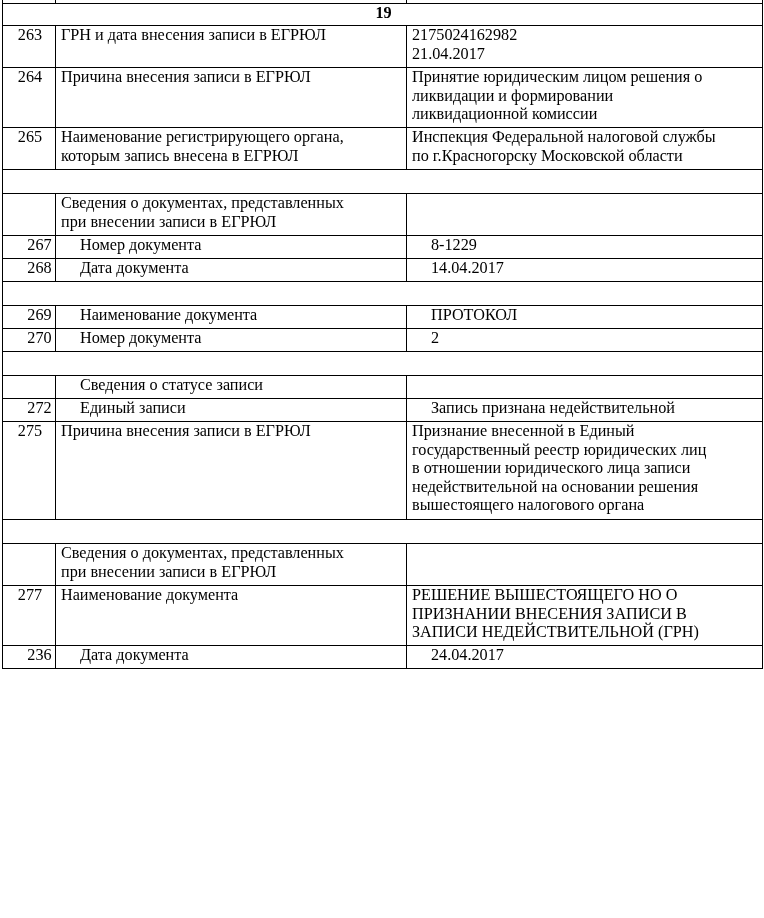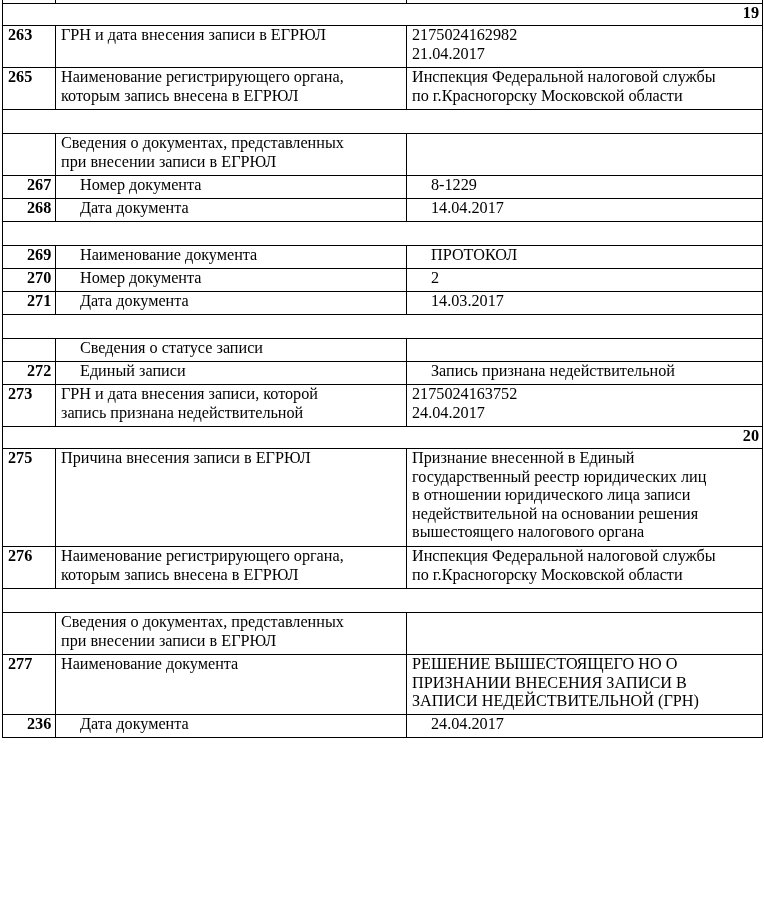--- a/index.html
+++ b/index.html
@@ -30,23 +30,23 @@
     }
     table.egrul td {
       border: 1.6px solid #000000;
       vertical-align: top;
       padding: 0 3px 0 5px;
       overflow: hidden;
     }
     col.c-num { width: 53px; }
     col.c-label { width: 351px; }
     col.c-value { width: 356px; }
-    td.num { text-align: left; padding: 0; font-weight: bold; }
+    td.num { text-align: center; padding: 0; }
     td.group {
-      text-align: right;
+      text-align: center;
       font-weight: bold;
       padding: 0;
     }
     tr.r-top td { height: 5px; padding: 0; }
     tr.h-group td { height: 21px; }
     tr.h-1 td { height: 22px; padding-left: 24px; }
     tr.h-2 td { height: 41px; }
     tr.h-3 td { height: 59px; }
     tr.h-5 td { height: 97px; }
     tr.h-empty td { height: 23px; }
@@ -78,20 +78,31 @@
         <td class="num">263</td>
         <td>
             <span class="line">ГРН и дата внесения записи в ЕГРЮЛ</span>
           </td>
         <td>
           <span class="line">2175024162982</span>
           <span class="line">21.04.2017</span>
         </td>
       </tr>
 
+      <tr class="h-3">
+        <td class="num">264</td>
+        <td>
+            <span class="line">Причина внесения записи в ЕГРЮЛ</span>
+          </td>
+        <td>
+          <span class="line">Принятие юридическим лицом решения о</span>
+          <span class="line">ликвидации и формировании</span>
+          <span class="line">ликвидационной комиссии</span>
+        </td>
+      </tr>
 
       <tr class="h-2">
         <td class="num">265</td>
         <td>
           <span class="line">Наименование регистрирующего органа,</span>
           <span class="line">которым запись внесена в ЕГРЮЛ</span>
         </td>
         <td>
           <span class="line">Инспекция Федеральной налоговой службы</span>
           <span class="line">по г.Красногорску Московской области</span>
@@ -149,29 +160,20 @@
       <tr class="h-1">
         <td class="num">270</td>
         <td>
             <span class="line">Номер документа</span>
           </td>
         <td>
             <span class="line">2</span>
           </td>
       </tr>
 
-      <tr class="h-1">
-        <td class="num">271</td>
-        <td>
-            <span class="line">Дата документа</span>
-          </td>
-        <td>
-            <span class="line">14.03.2017</span>
-          </td>
-      </tr>
 
       <tr class="h-empty">
         <td colspan="3"></td>
       </tr>
 
       <tr class="h-1">
         <td class="num"></td>
         <td>
             <span class="line">Сведения о статусе записи</span>
           </td>
@@ -181,62 +183,37 @@
       <tr class="h-1">
         <td class="num">272</td>
         <td>
             <span class="line">Единый записи</span>
           </td>
         <td>
             <span class="line">Запись признана недействительной</span>
           </td>
       </tr>
 
-      <tr class="h-2">
-        <td class="num">273</td>
-        <td>
-          <span class="line">ГРН и дата внесения записи, которой</span>
-          <span class="line">запись признана недействительной</span>
-        </td>
-        <td>
-          <span class="line">2175024163752</span>
-          <span class="line">24.04.2017</span>
-        </td>
-      </tr>
-
-      <tr class="h-group">
-        <td class="group" colspan="3">20</td>
-      </tr>
+
 
 
       <tr class="h-5">
         <td class="num">275</td>
         <td>
             <span class="line">Причина внесения записи в ЕГРЮЛ</span>
           </td>
         <td>
           <span class="line">Признание внесенной в Единый</span>
           <span class="line">государственный реестр юридических лиц</span>
           <span class="line">в отношении юридического лица записи</span>
           <span class="line">недействительной на основании решения</span>
           <span class="line">вышестоящего налогового органа</span>
         </td>
       </tr>
 
-      <tr class="h-2">
-        <td class="num">276</td>
-        <td>
-          <span class="line">Наименование регистрирующего органа,</span>
-          <span class="line">которым запись внесена в ЕГРЮЛ</span>
-        </td>
-        <td>
-          <span class="line">Инспекция Федеральной налоговой службы</span>
-          <span class="line">по г.Красногорску Московской области</span>
-        </td>
-      </tr>
 
       <tr class="h-empty">
         <td colspan="3"></td>
       </tr>
 
       <tr class="h-2">
         <td class="num"></td>
         <td>
           <span class="line">Сведения о документах, представленных</span>
           <span class="line">при внесении записи в ЕГРЮЛ</span>

